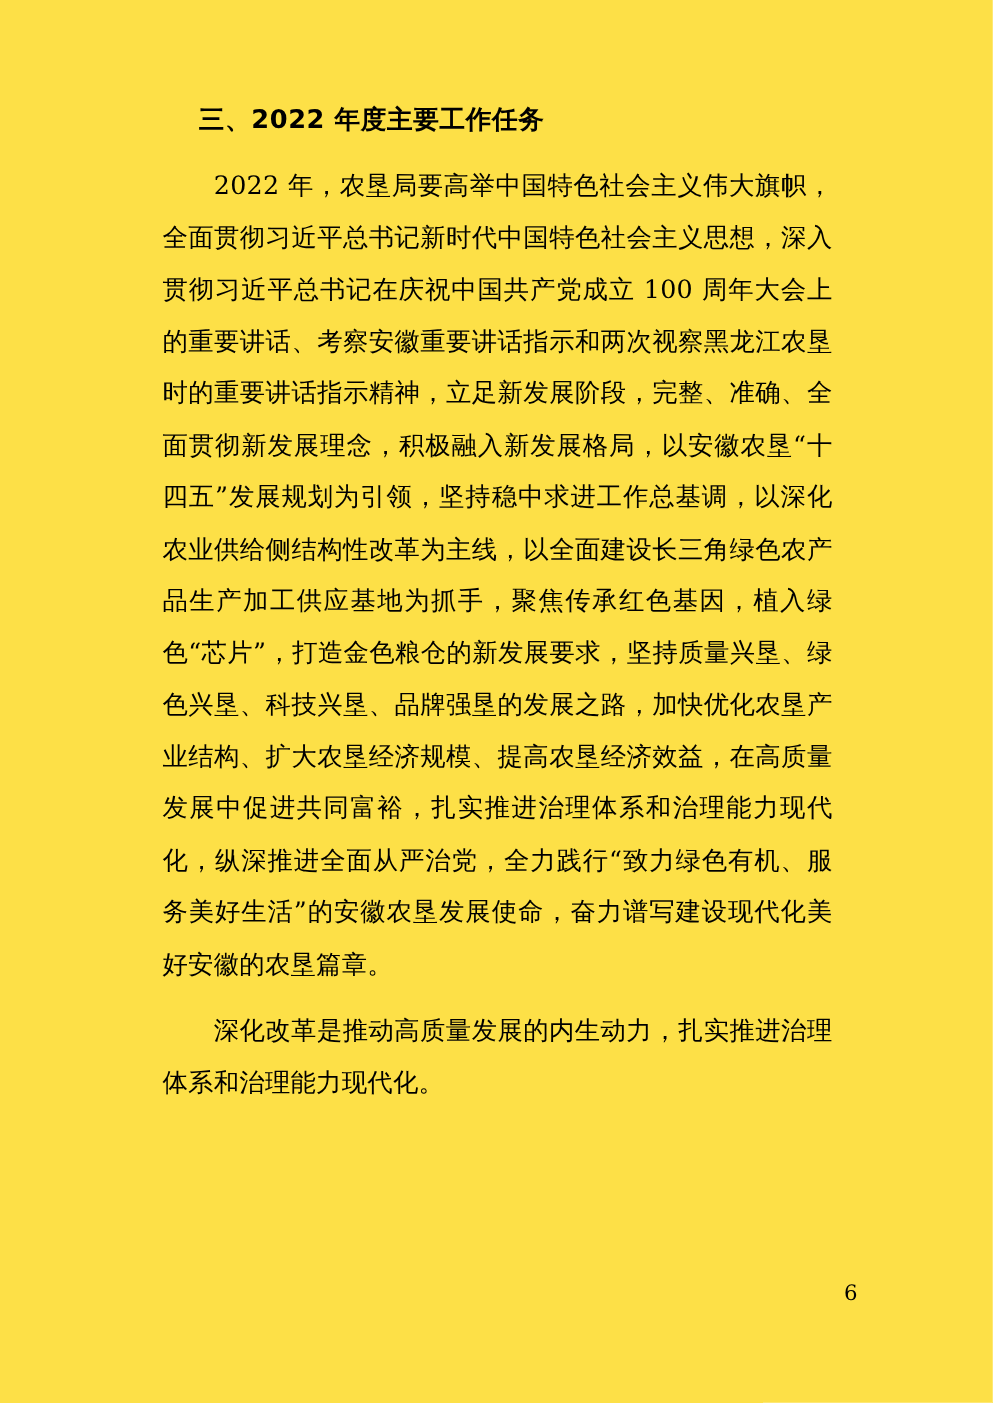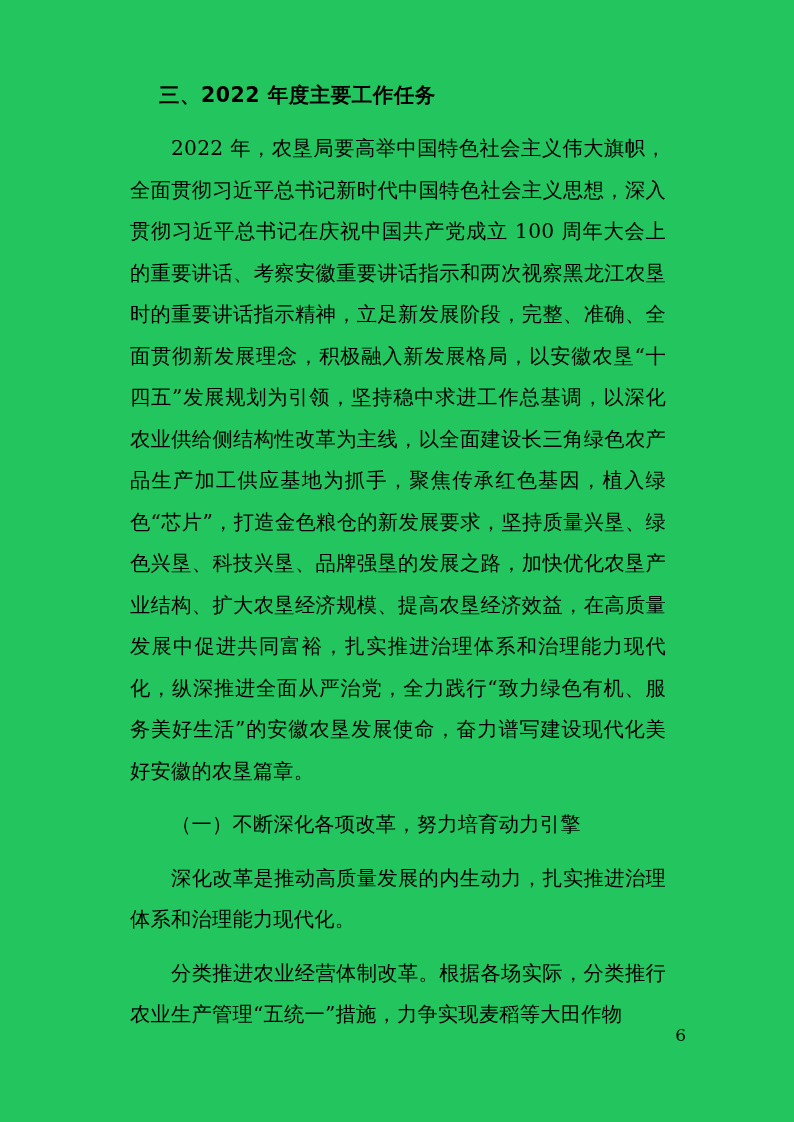--- a/index.html
+++ b/index.html
@@ -14,21 +14,21 @@
     color: #000000;
     position: relative;
     overflow: hidden;
   }
   .page {
     position: absolute;
     left: 0;
     top: 0;
     width: 794px;
     height: 1122px;
-    background: #22c55e;
+    background: #fde047;
   }
   .content {
     position: absolute;
     left: 118px;
     top: 78px;
     width: 560px;
   }
   .heading {
     font-family: "DejaVu Sans", "Liberation Sans", sans-serif;
     font-weight: bold;
@@ -62,18 +62,16 @@
     color: #000;
   }
 </style>
 </head>
 <body>
 
 <div class="page">
   <div class="content">
     <div class="heading">三、2022 年度主要工作任务</div>
     <p class="para">2022 年，农垦局要高举中国特色社会主义伟大旗帜，全面贯彻习近平总书记新时代中国特色社会主义思想，深入贯彻习近平总书记在庆祝中国共产党成立 100 周年大会上的重要讲话、考察安徽重要讲话指示和两次视察黑龙江农垦时的重要讲话指示精神，立足新发展阶段，完整、准确、全面贯彻新发展理念，积极融入新发展格局，以安徽农垦“十四五”发展规划为引领，坚持稳中求进工作总基调，以深化农业供给侧结构性改革为主线，以全面建设长三角绿色农产品生产加工供应基地为抓手，聚焦传承红色基因，植入绿色“芯片”，打造金色粮仓的新发展要求，坚持质量兴垦、绿色兴垦、科技兴垦、品牌强垦的发展之路，加快优化农垦产业结构、扩大农垦经济规模、提高农垦经济效益，在高质量发展中促进共同富裕，扎实推进治理体系和治理能力现代化，纵深推进全面从严治党，全力践行“致力绿色有机、服务美好生活”的安徽农垦发展使命，奋力谱写建设现代化美好安徽的农垦篇章。</p>
-    <p class="para">（一）不断深化各项改革，努力培育动力引擎</p>
     <p class="para">深化改革是推动高质量发展的内生动力，扎实推进治理体系和治理能力现代化。</p>
-    <p class="para">分类推进农业经营体制改革。根据各场实际，分类推行农业生产管理“五统一”措施，力争实现麦稻等大田作物</p>
   </div>
   <div class="page-number">6</div>
 </div>
 
 </body></html>

